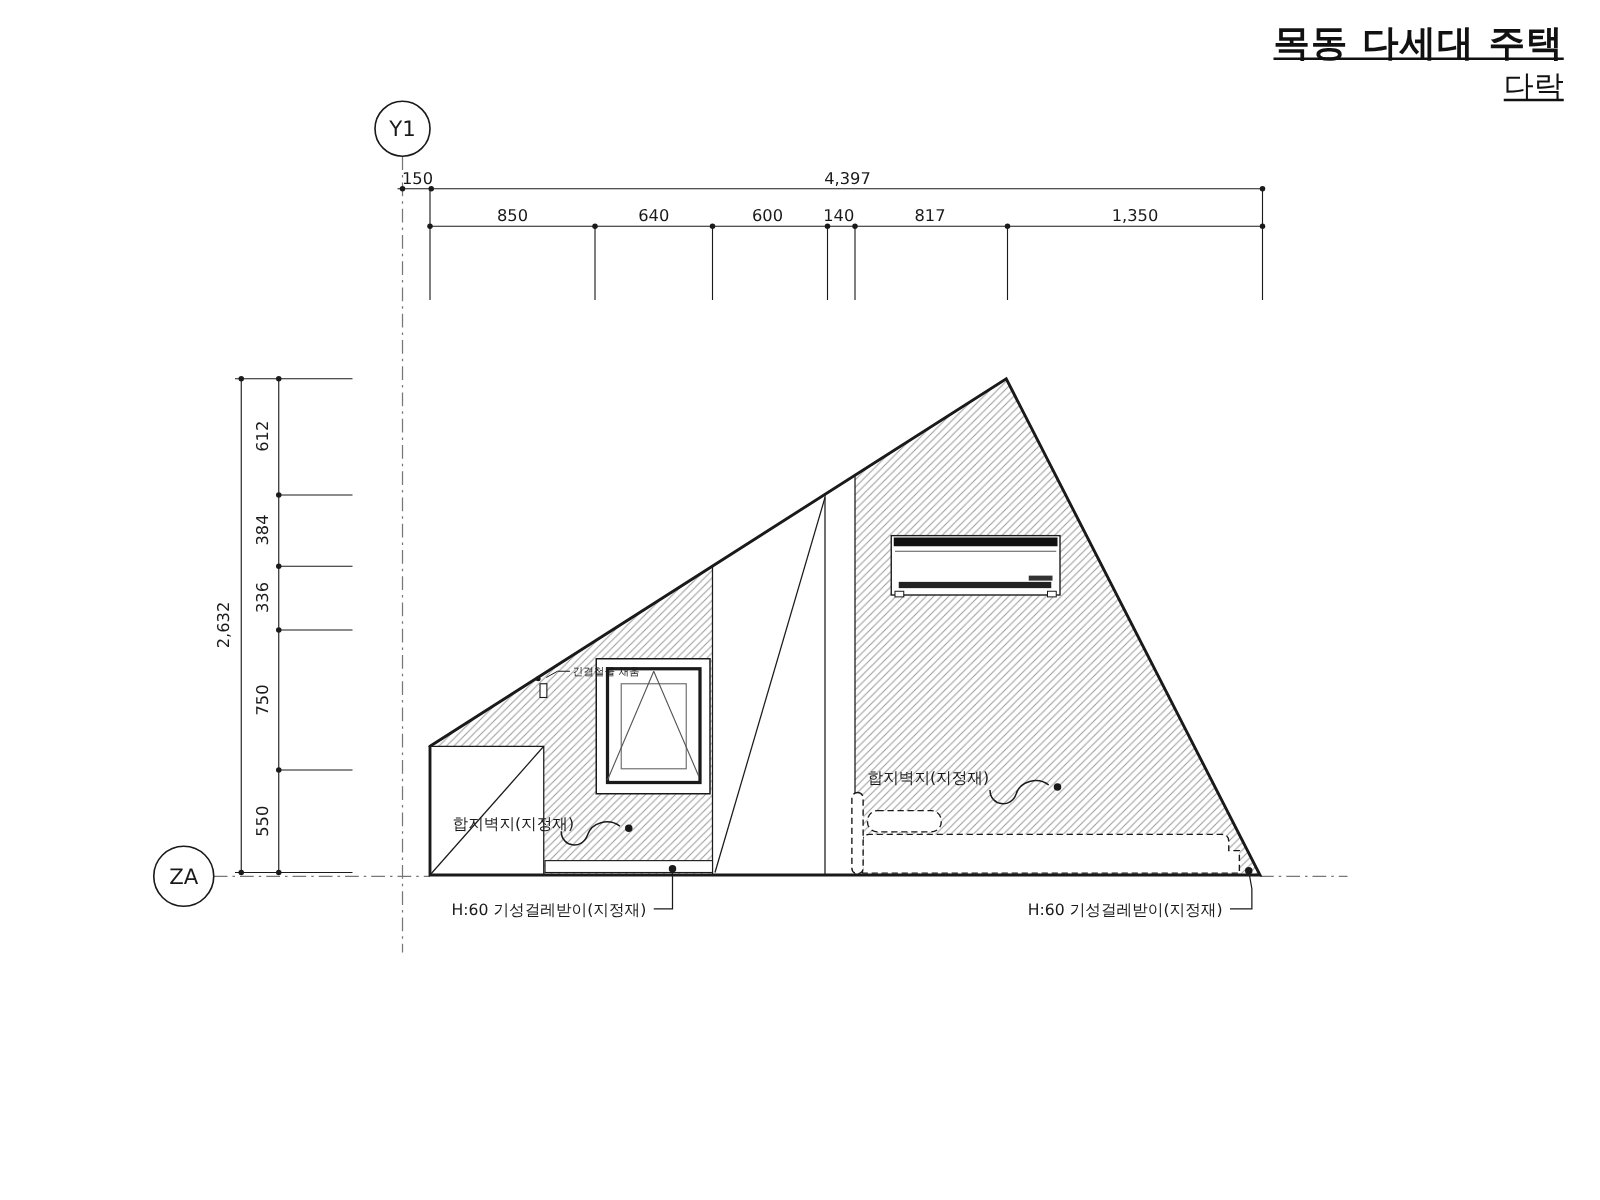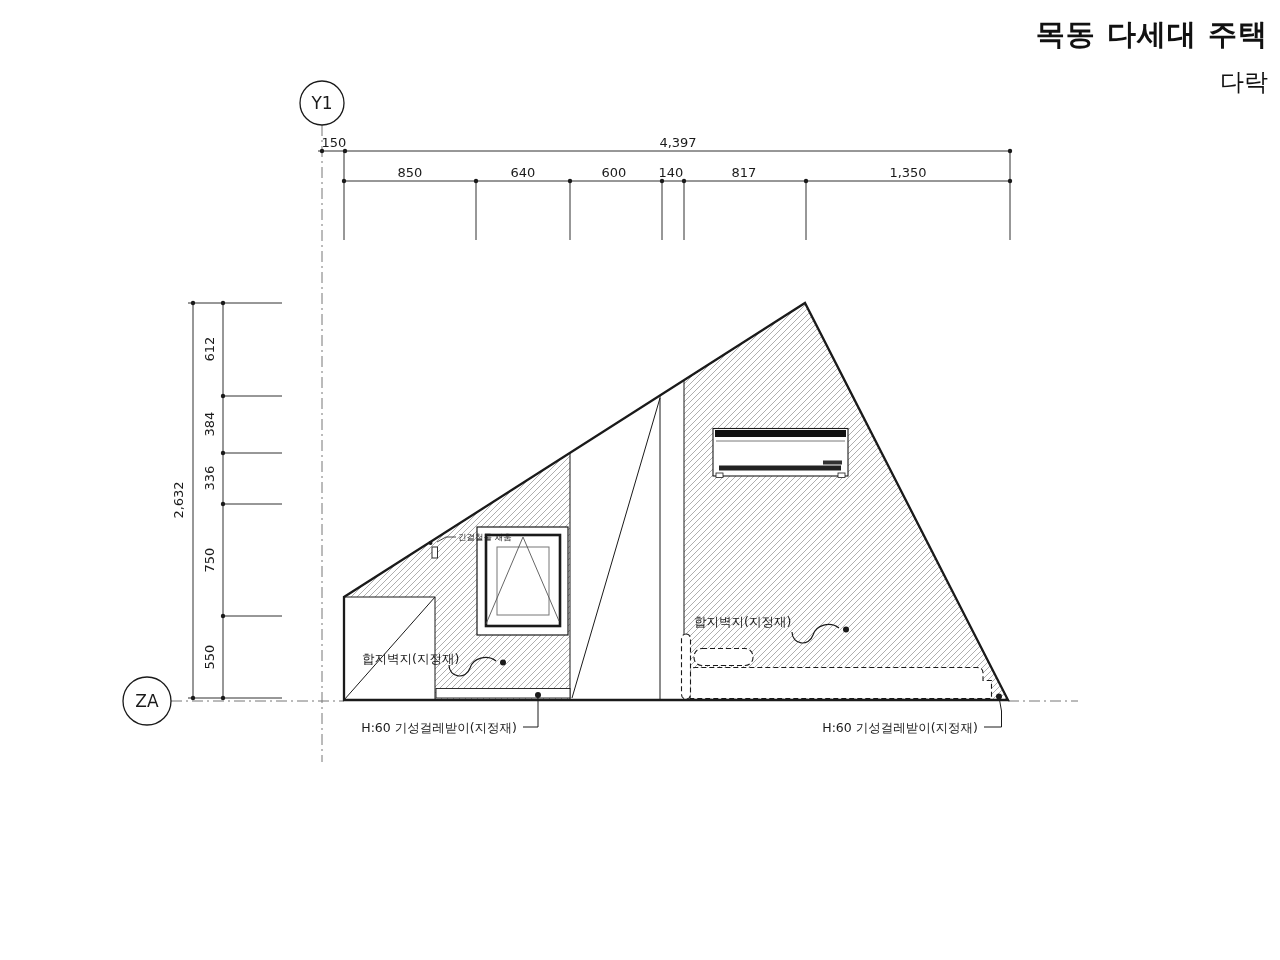--- a/index.html
+++ b/index.html
@@ -1,20 +1,20 @@
 <!DOCTYPE html>
 <html><head>
 <meta charset="utf-8">
 <style>
   html,body{margin:0;padding:0;background:#fff;}
   #stage{position:relative;width:1280px;height:960px;background:#fff;overflow:hidden;
          font-family:"DejaVu Sans","Liberation Sans",sans-serif;color:#111;}
-  #titleblock{position:absolute;top:16px;right:12px;text-align:right;line-height:1.25;}
+  #titleblock{position:absolute;top:16px;right:29px;text-align:right;line-height:1.25;text-decoration:underline;}
   #titleblock .main{font-size:29px;font-weight:bold;letter-spacing:1px;}
-  #titleblock .sub{font-size:24px;font-weight:normal;margin-top:15px;}
+  #titleblock .sub{font-size:24px;font-weight:normal;margin-top:2px;}
   svg{position:absolute;left:0;top:0;}
   text{font-family:"DejaVu Sans","Liberation Sans",sans-serif;fill:#1a1a1a;}
   .dimtxt{font-size:13px;}
   .notetxt{font-size:12.5px;}
   .tinytxt{font-size:8.5px;}
   .bubbletxt{font-size:17px;}
 </style>
 </head>
 <body>
 

